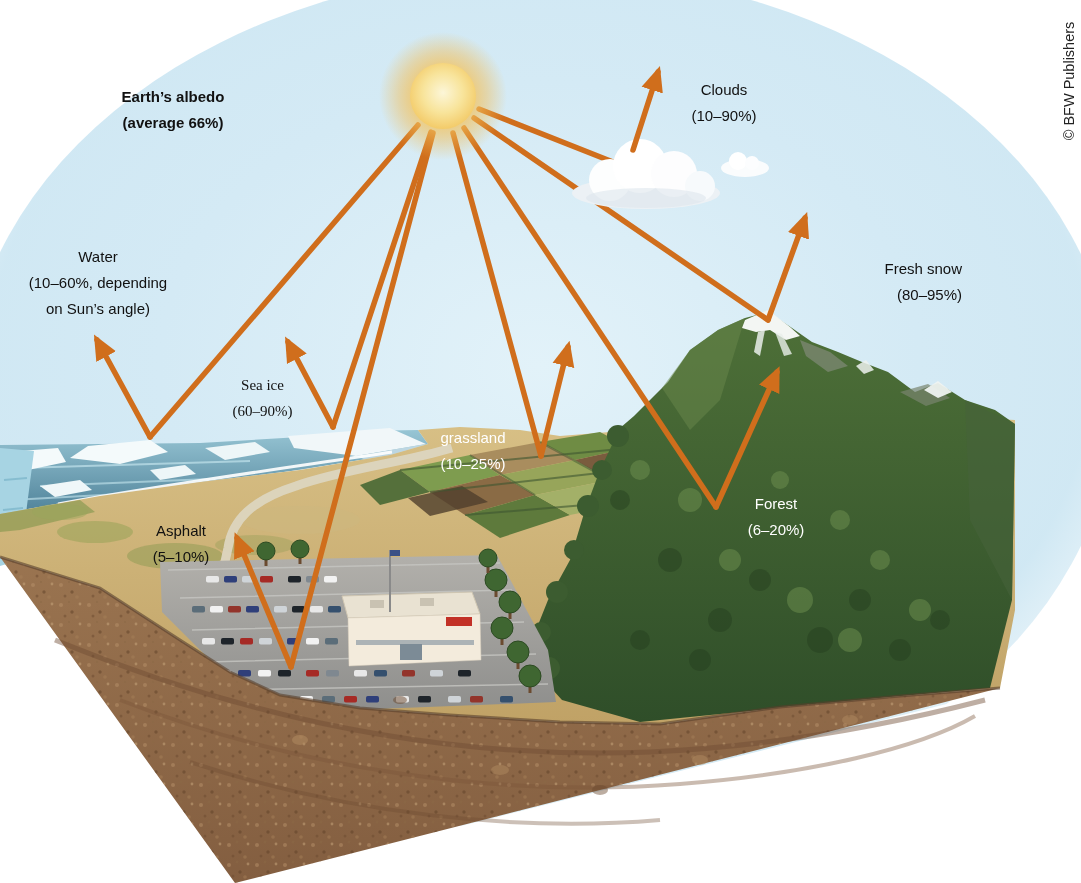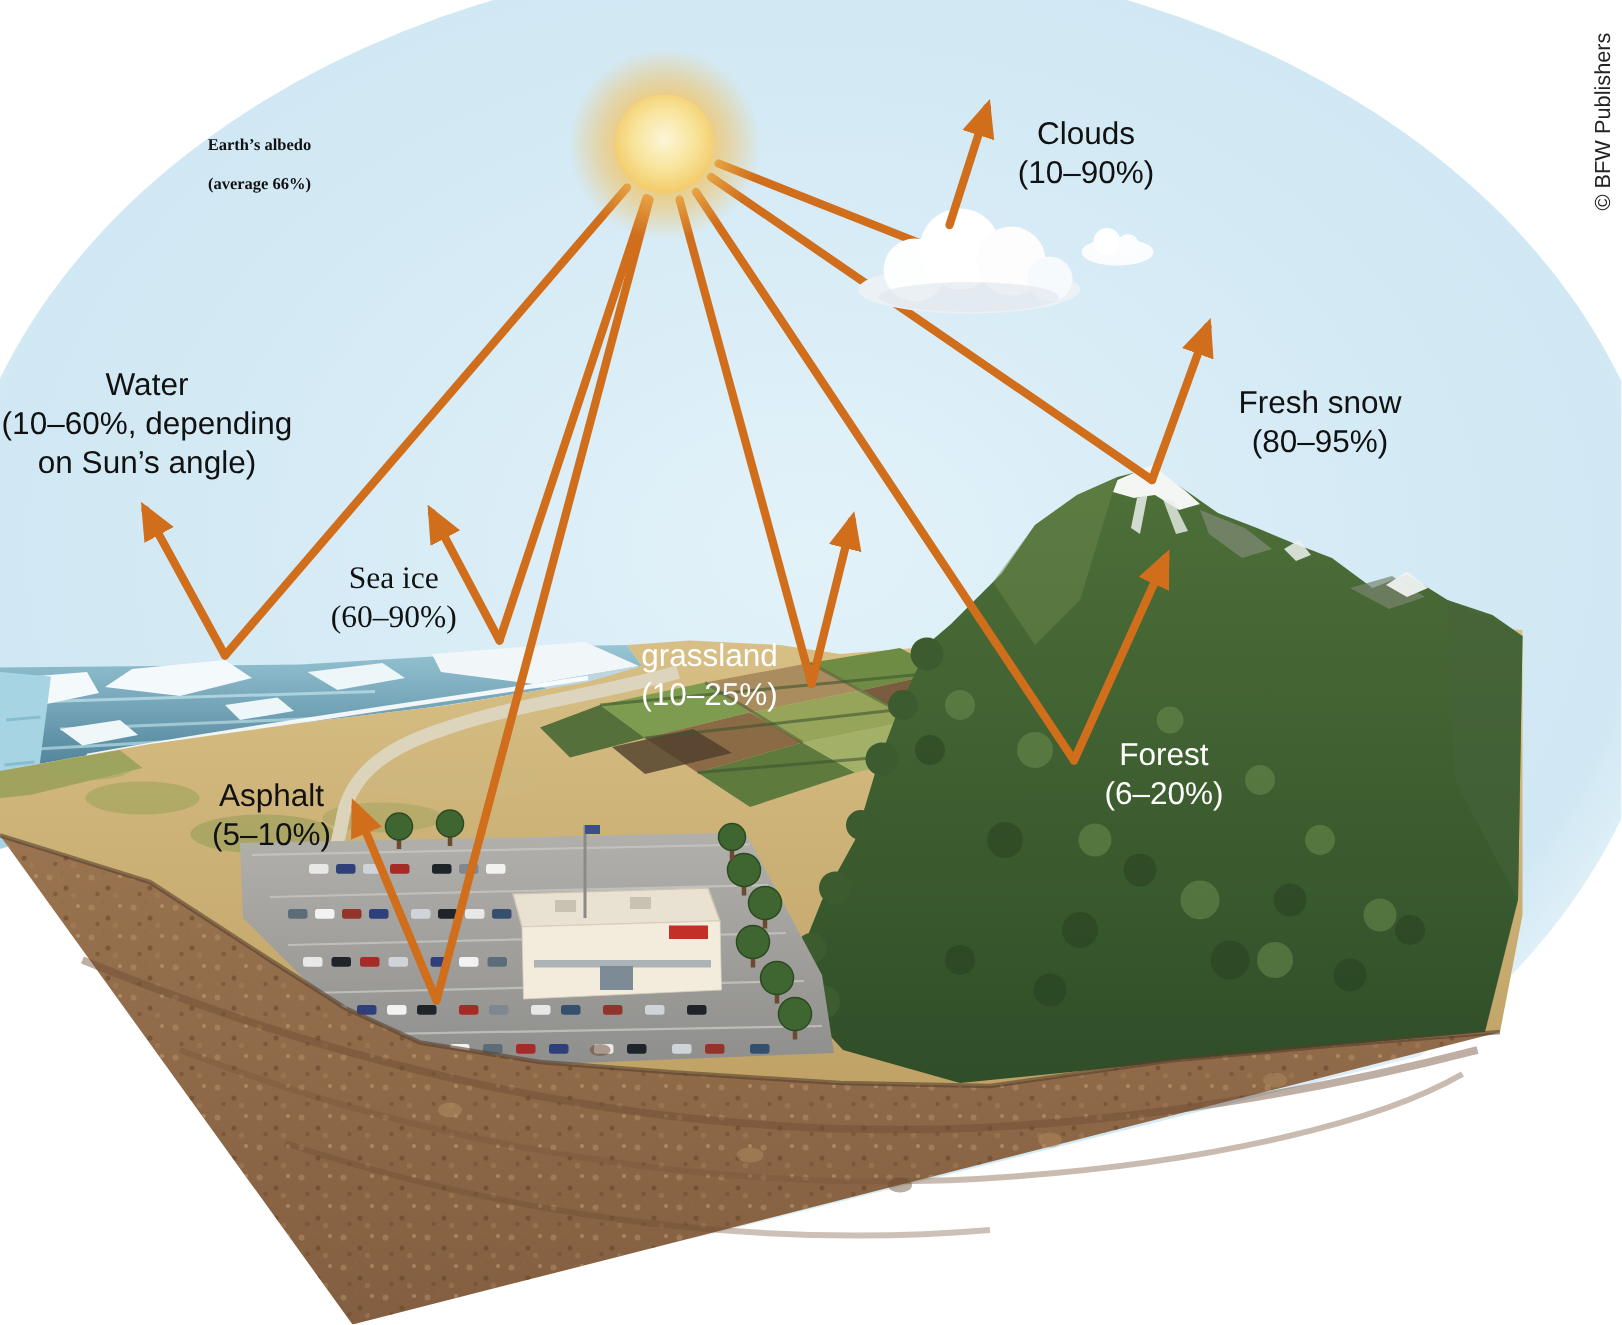--- a/index.html
+++ b/index.html
@@ -1,21 +1,21 @@
 <!DOCTYPE html>
 <html><head>
 <meta charset="utf-8">
 <style>
   html,body{margin:0;padding:0;background:#fff;}
   .scene{position:relative;width:1081px;height:883px;background:#fff;overflow:hidden;
          font-family:"Liberation Sans",sans-serif;}
   .scene svg{position:absolute;left:0;top:0;}
-  .label{position:absolute;text-align:center;font-size:21px;line-height:26px;color:#111;}
+  .label{position:absolute;text-align:center;font-size:15px;line-height:26px;color:#111;}
   .label div{white-space:nowrap;}
-  .label.bold{font-weight:700;font-size:11px;font-family:Liberation Serif, serif;}
+  .label.bold{font-weight:700;font-size:15px;}
   .label.light{color:#fff;}
   .credit{position:absolute;left:988px;top:72px;width:162px;height:18px;line-height:18px;
           font-size:14.5px;color:#222;text-align:center;
           transform:rotate(-90deg);transform-origin:center;}
 </style>
 </head>
 <body>
 
 <div class="scene">
 
@@ -325,21 +325,21 @@
     <div>Water</div>
     <div>(10–60%, depending</div>
     <div>on Sun’s angle)</div>
   </div>
 
   <div class="label" style="left:185px;top:372px;width:155px;font-family:Liberation Serif, serif;">
     <div>Sea ice</div>
     <div>(60–90%)</div>
   </div>
 
-  <div class="label" style="left:798px;top:256px;width:164px;">
+  <div class="label" style="left:798px;top:256px;width:164px;text-align:right;">
     <div>Fresh snow</div>
     <div>(80–95%)</div>
   </div>
 
   <div class="label light" style="left:398px;top:425px;width:150px;">
     <div>grassland</div>
     <div>(10–25%)</div>
   </div>
 
   <div class="label" style="left:110px;top:518px;width:142px;">

